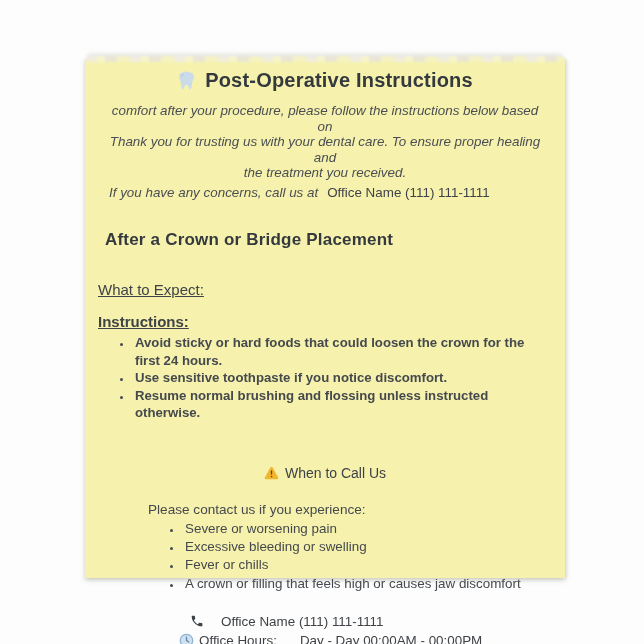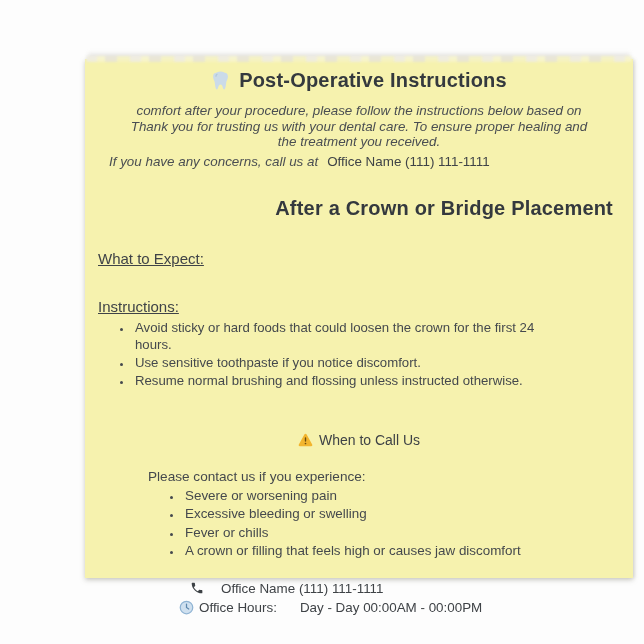--- a/index.html
+++ b/index.html
@@ -4,21 +4,21 @@
 <style>
   html,body{margin:0;padding:0;}
   body{
     width:644px;height:644px;overflow:hidden;
     background:#ffffff;
     font-family:"Liberation Sans","DejaVu Sans",sans-serif;
     -webkit-font-smoothing:antialiased;
   }
   .stage{position:relative;width:644px;height:644px;background:#fdfdfd;}
   .notepad{
-    position:absolute;left:85px;top:59px;width:548px;height:519px;
+    position:absolute;left:85px;top:59px;width:480px;height:519px;
     background:var(--pad,#f6f2ae);
     box-shadow:0 2px 5px rgba(110,108,95,.35), 2px 0 3px rgba(140,138,120,.15);
     box-sizing:border-box;
   }
   .edge-shadow{
     position:absolute;top:-7px;left:3px;right:3px;height:6px;
     background:linear-gradient(to top, rgba(150,148,135,.38), rgba(150,148,135,0));
     filter:blur(2px);
   }
   .torn-edge{
@@ -42,31 +42,31 @@
     margin-top:11px;text-align:center;font-style:italic;
     font-size:13.4px;line-height:15.6px;color:#4a4e52;
   }
   .concerns{
     margin-top:4px;margin-left:4px;font-size:13.4px;line-height:16px;
   }
   .concerns .it{font-style:italic;color:#4a4e52;}
   .concerns .contact{font-style:normal;margin-left:9px;color:#3f4347;}
 
   .procedure{
-    margin-top:27px;text-align:right;
-    font-size:20px;font-weight:bold;color:var(--heading,#34393e);
+    margin-top:27px;text-align:left;
+    font-size:17px;font-weight:bold;color:var(--heading,#34393e);
     letter-spacing:.2px;line-height:23px;
   }
 
   .sec-head{
     font-size:15px;text-decoration:underline;color:#3f4347;
     line-height:16px;
   }
   .wte{margin-top:31px;margin-left:-7px;}
-  .ins{margin-top:32px;margin-left:-7px;}
+  .ins{margin-top:16px;margin-left:-7px;font-weight:bold;}
 
   ul{margin:4px 0 0 0;padding-left:35px;}
   li{
     font-size:13.2px;line-height:17.6px;color:#45494d;
     max-width:432px;padding-left:2px;
   }
   li::marker{font-size:11px;}
 
   .whentocall-head{
     margin-top:43px;display:flex;justify-content:center;align-items:center;gap:6px;

